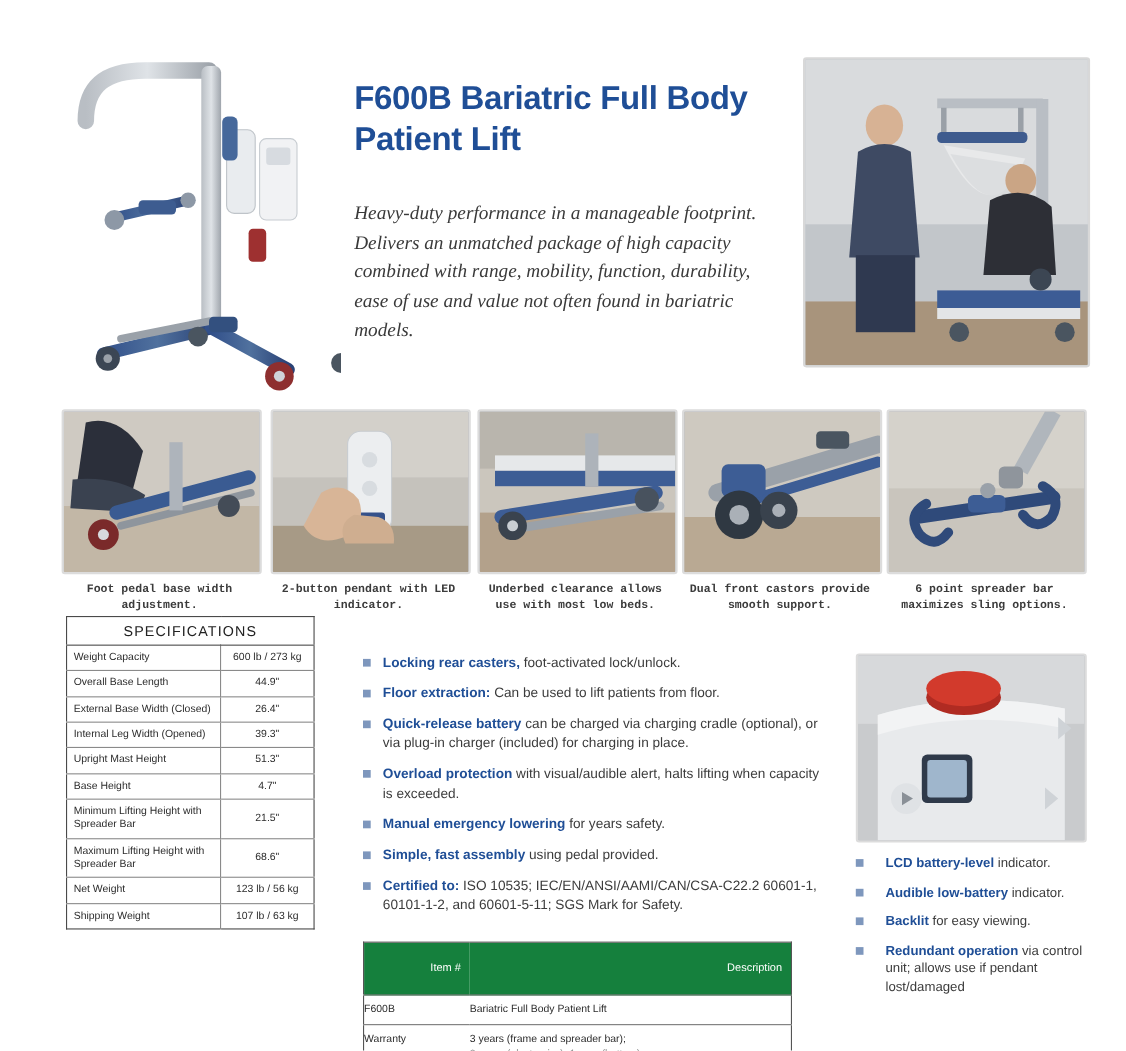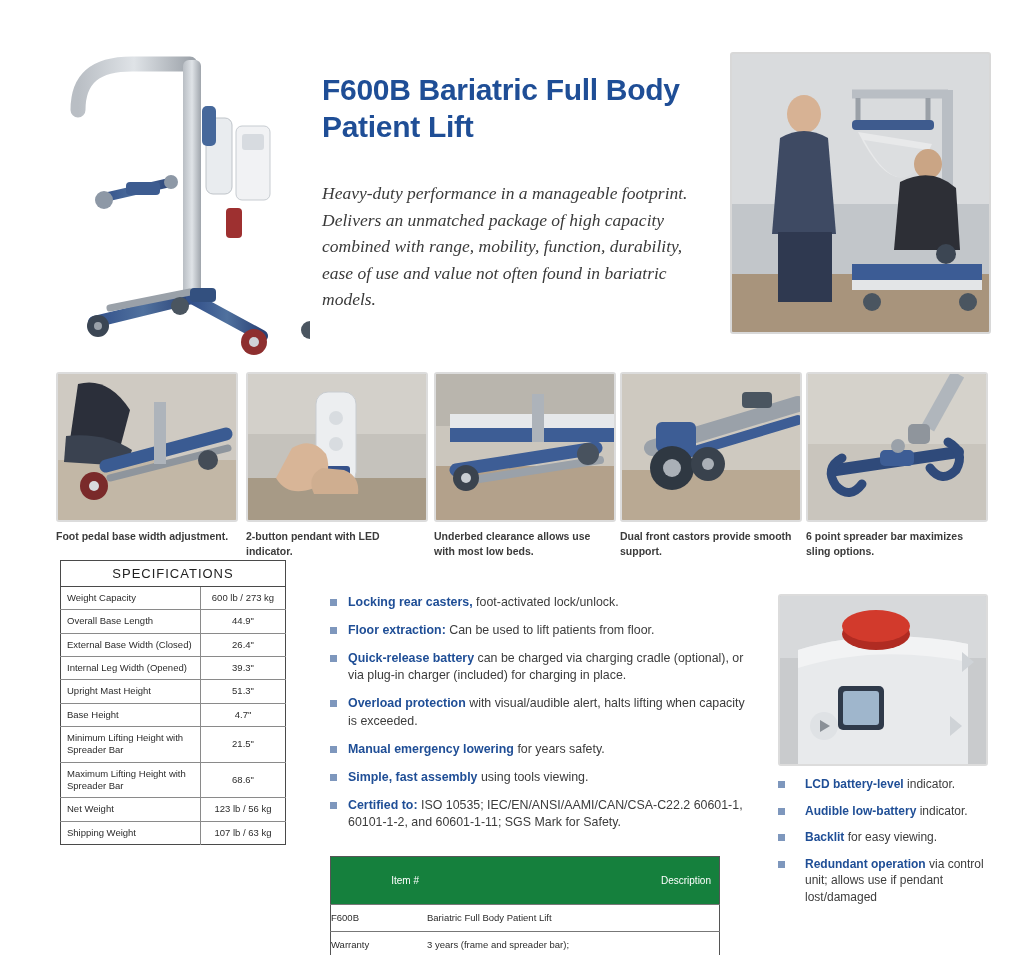--- a/index.html
+++ b/index.html
@@ -75,21 +75,23 @@
     border-radius: 3px;
     overflow: hidden;
     background: #b9bdc2;
     position: relative;
   }
   .feature .cap {
     margin-top: 7px;
     font-size: 10.5px;
     font-weight: bold;
     color: #3b3b3b;
+    text-align: center;
     line-height: 1.45;
+    font-family: Liberation Mono, monospace;
   }
   .f0 { left: 56px; top: 0; }
   .f1 { left: 246px; top: 0; }
   .f2 { left: 434px; top: 0; }
   .f3 { left: 620px; top: 0; }
   .f4 { left: 806px; top: 0; }
 
   
   .spec-table {
     position: absolute;
@@ -433,25 +435,25 @@
   <div class="bullet">
     <span class="sq"></span>
     <b>Overload protection</b><span> with visual/audible alert, halts lifting when capacity is exceeded.</span>
   </div>
   <div class="bullet">
     <span class="sq"></span>
     <b>Manual emergency lowering</b><span> for years safety.</span>
   </div>
   <div class="bullet">
     <span class="sq"></span>
-    <b>Simple, fast assembly</b><span> using tools viewing.</span>
-  </div>
-  <div class="bullet">
-    <span class="sq"></span>
-    <b>Certified to:</b><span> ISO 10535; IEC/EN/ANSI/AAMI/CAN/CSA-C22.2 60601-1, 60101-1-2, and 60601-1-11; SGS Mark for Safety.</span>
+    <b>Simple, fast assembly</b><span> using pedal provided.</span>
+  </div>
+  <div class="bullet">
+    <span class="sq"></span>
+    <b>Certified to:</b><span> ISO 10535; IEC/EN/ANSI/AAMI/CAN/CSA-C22.2 60601-1, 60101-1-2, and 60601-5-11; SGS Mark for Safety.</span>
   </div>
 </div>
 
 <table class="order-table">
   <thead>
     <tr>
       <th class="c1">Item #</th>
       <th>Description</th>
     </tr>
   </thead>

